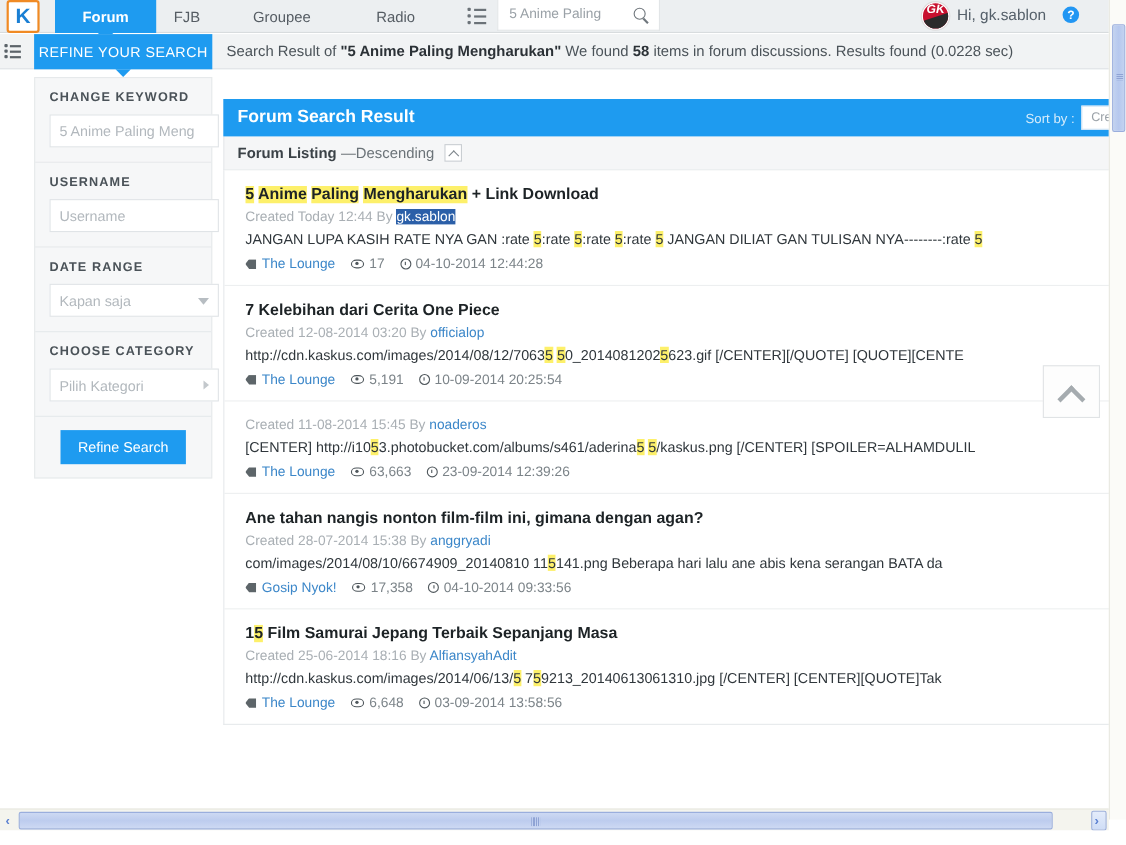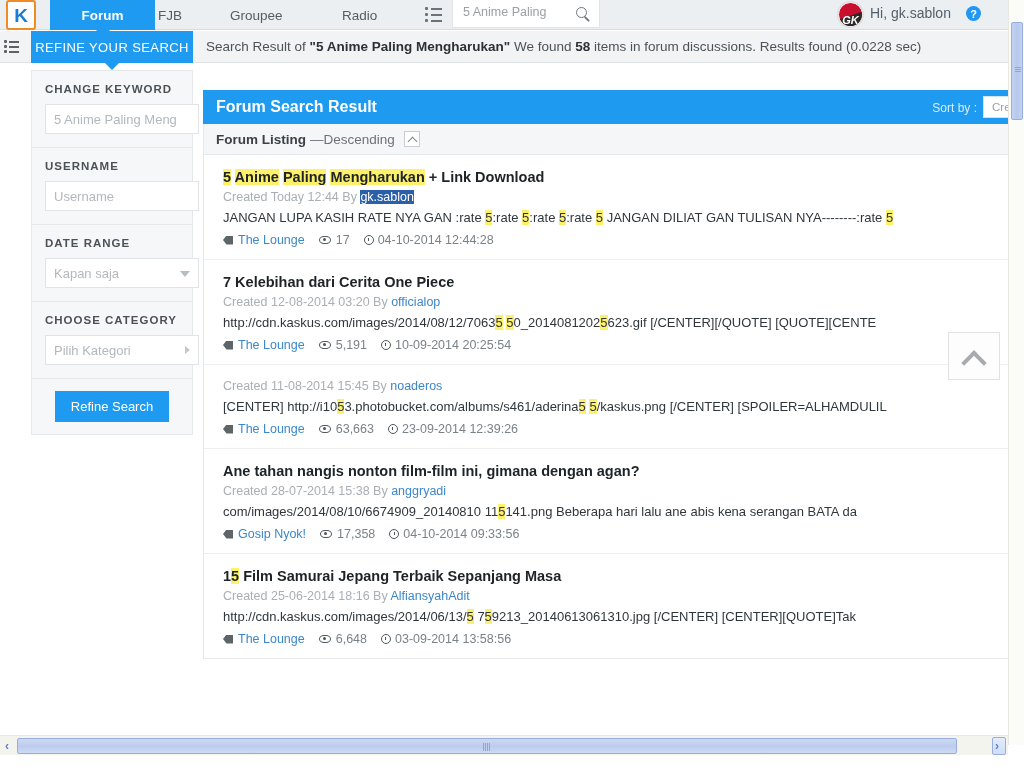--- a/index.html
+++ b/index.html
@@ -34,21 +34,21 @@
   }
   .navtab.active {
     background: #1e9bf0; color: #ffffff; font-weight: bold;
   }
   .navtab.active::after {
     content: ""; position: absolute; bottom: -7px; left: 50%;
     margin-left: -7px; width: 0; height: 0;
     border-left: 7px solid transparent; border-right: 7px solid transparent;
     border-top: 7px solid #1e9bf0;
   }
-  #nav-forum { left: 50px; width: 105px; }
+  #nav-forum { left: 50px; width: 92px; }
   #nav-fjb { left: 146px; }
   #nav-groupee { left: 218px; }
   #nav-radio { left: 330px; }
 
   .list-icon { position: absolute; left: 425px; top: 7px; width: 17px; height: 15px; }
   .list-icon i { display:block; position:absolute; background:#6b7278; }
   .list-icon i.d { width:3px; height:3px; left:0; border-radius:1px; }
   .list-icon i.l { width:11px; height:2px; left:6px; }
 
   #searchbox {
@@ -68,21 +68,21 @@
     content: ""; position: absolute; right: -4px; bottom: -3px;
     width: 6px; height: 1.8px; background: #6f767c;
     transform: rotate(45deg);
   }
 
   #useravatar {
     position: absolute; left: 838px; top: 2px;
     width: 25px; height: 25px; border-radius: 50%;
     background: #c8102e; border: 1.5px solid #ffffff;
     box-shadow: 0 0 0 1px #ddd;
-    display:flex; align-items:flex-end; justify-content:center;
+    display:flex; align-items:flex-start; justify-content:center;
     overflow:hidden;
   }
   #useravatar::before{
     content:""; position:absolute; left:-3px; top:12px; width:34px; height:16px;
     background:#2a2a2a; transform:rotate(-18deg);
   }
   .av-txt { position:relative; z-index:2; color:#fff; font-size:11px; font-weight:bold; font-style:italic; }
   #username-label {
     position: absolute; left: 870px; top: 5px;
     font-size: 14px; color: #55606a;

